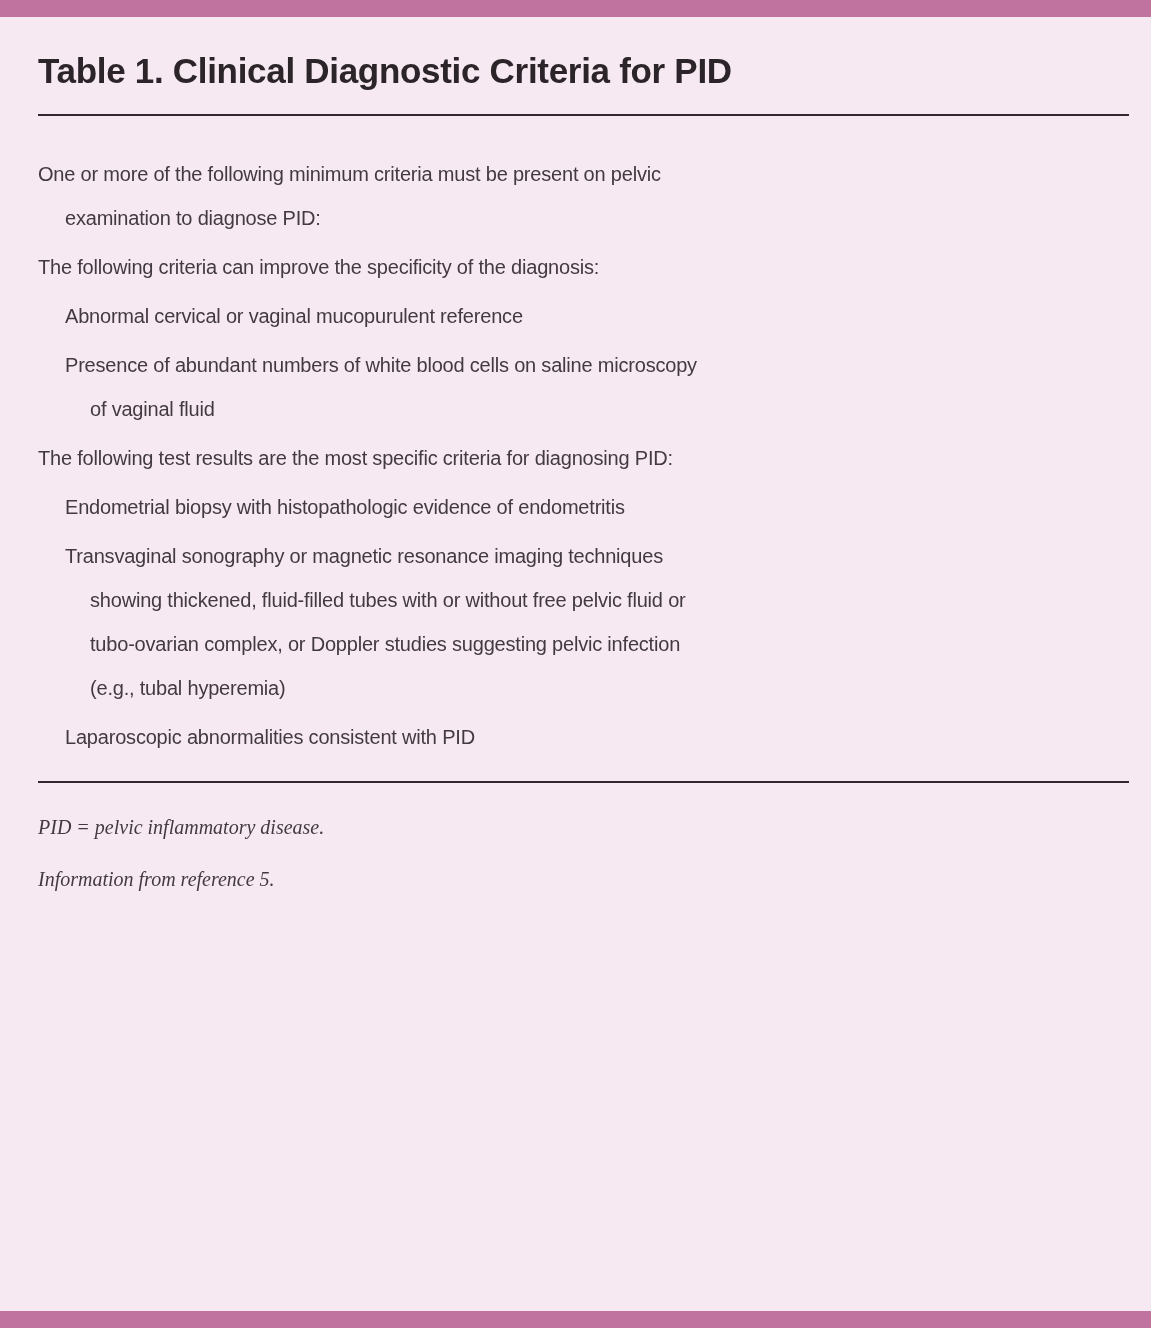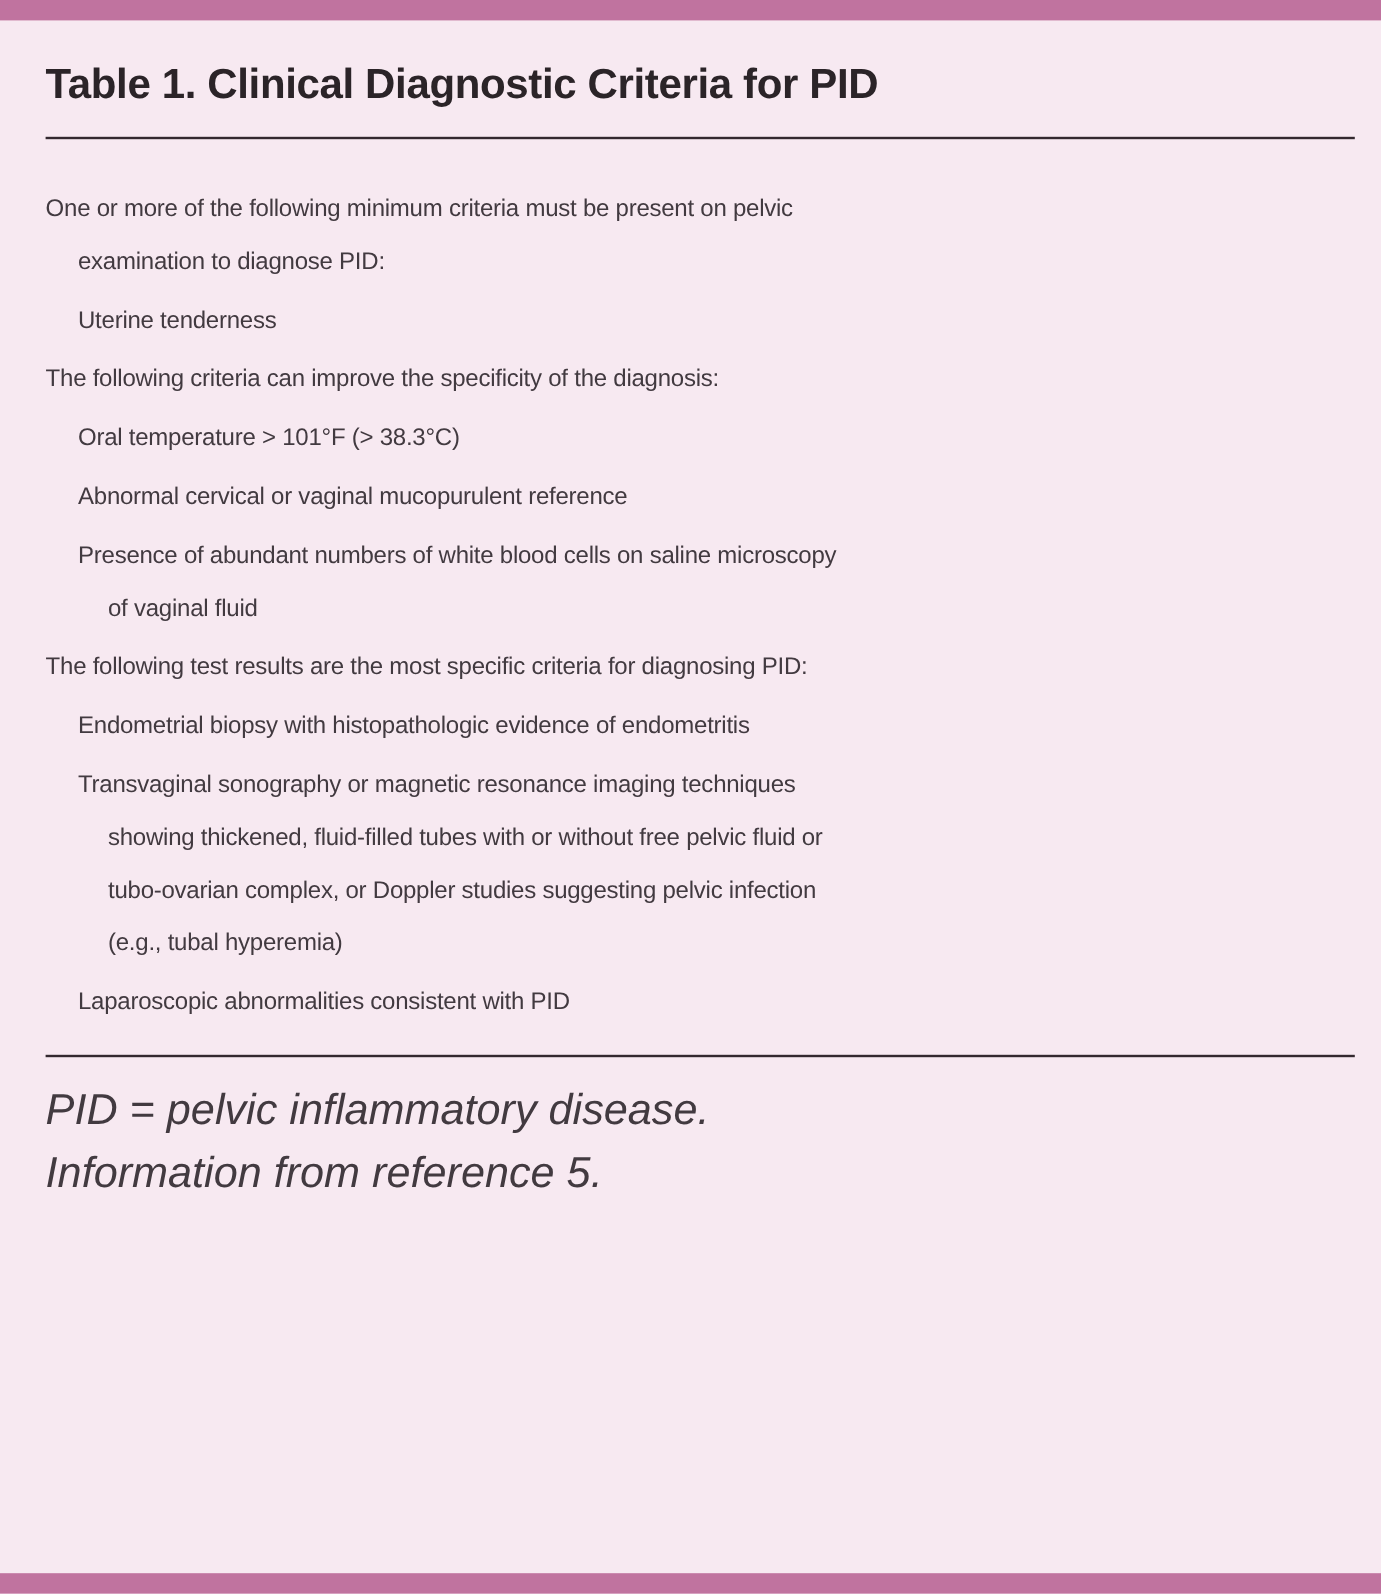--- a/index.html
+++ b/index.html
@@ -57,44 +57,43 @@
   .row.l1 {
     padding-left: 27px;
     text-indent: -27px;
   }
   .row.l2 {
     padding-left: 52px;
     text-indent: -25px;
   }
   .footnote {
     margin: 22px 0 0 0;
-    font-size: 36px;
+    font-size: 20px;
     line-height: 44px;
     font-style: italic;
     color: var(--text, #423a40);
+    font-family: Liberation Serif, serif;
   }
   .footnote + .footnote {
     margin-top: 8px;
   }
 </style>
 </head>
 <body>
 
 <div class="page">
   <div class="bar top"></div>
 
   <div class="content">
     <h1 class="title">Table 1. Clinical Diagnostic Criteria for PID</h1>
     <div class="rule"></div>
     <div class="rows">
         <p class="row l1">One or more of the following minimum criteria must be present on pelvic
 examination to diagnose PID:</p>
-        <p class="row l2">Uterine tenderness</p>
         <p class="row l1">The following criteria can improve the specificity of the diagnosis:</p>
-        <p class="row l2">Oral temperature &gt; 101°F (&gt; 38.3°C)</p>
         <p class="row l2">Abnormal cervical or vaginal mucopurulent reference</p>
         <p class="row l2">Presence of abundant numbers of white blood cells on saline microscopy
 of vaginal fluid</p>
         <p class="row l1">The following test results are the most specific criteria for diagnosing PID:</p>
         <p class="row l2">Endometrial biopsy with histopathologic evidence of endometritis</p>
         <p class="row l2">Transvaginal sonography or magnetic resonance imaging techniques
 showing thickened, fluid-filled tubes with or without free pelvic fluid or
 tubo-ovarian complex, or Doppler studies suggesting pelvic infection
 (e.g., tubal hyperemia)</p>
         <p class="row l2">Laparoscopic abnormalities consistent with PID</p>

